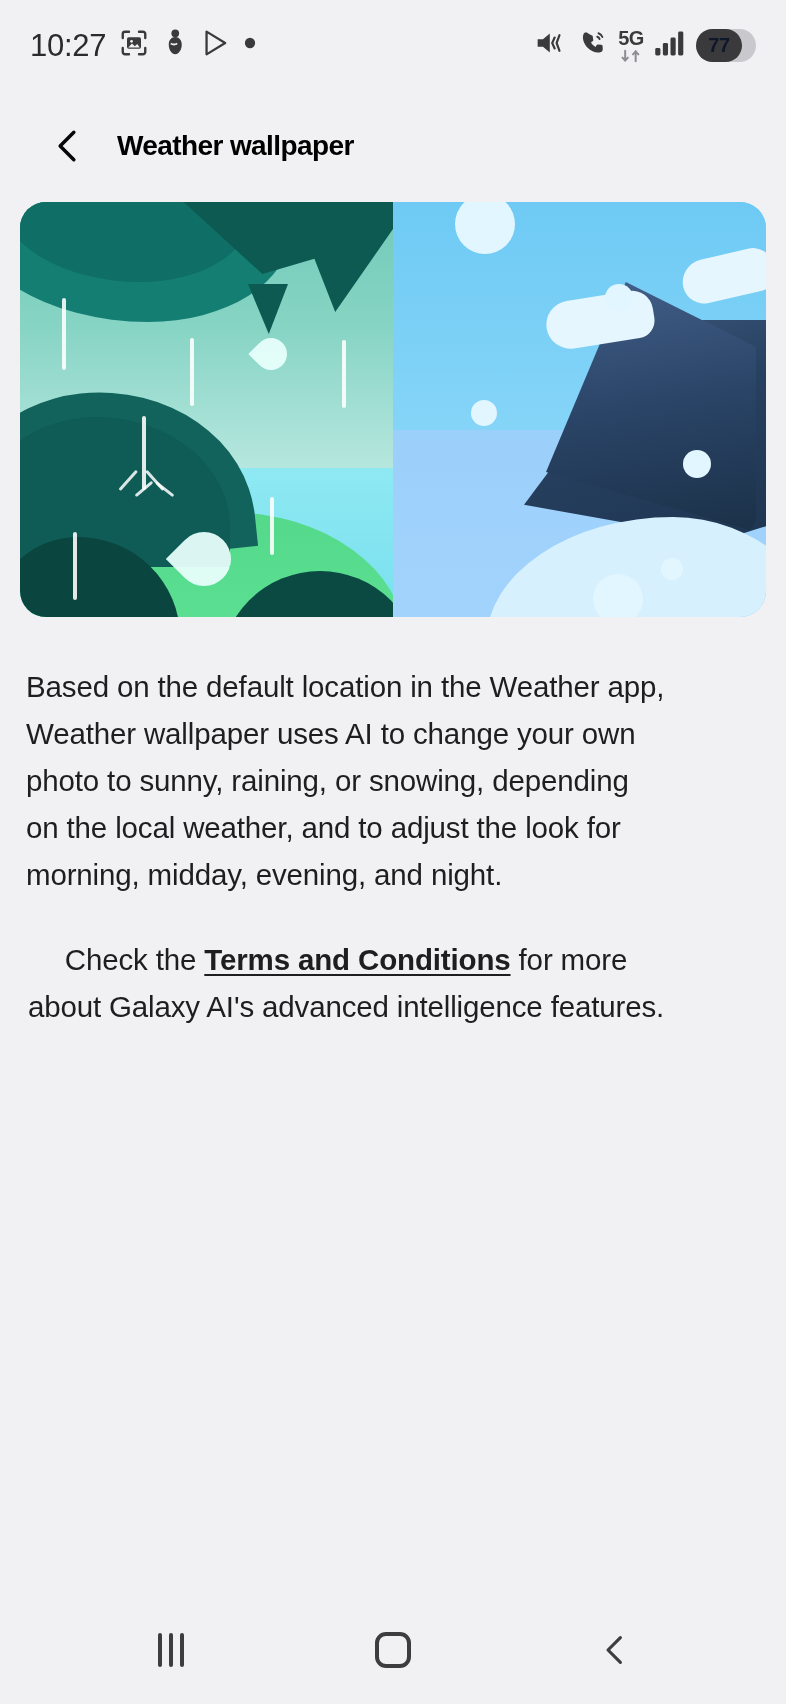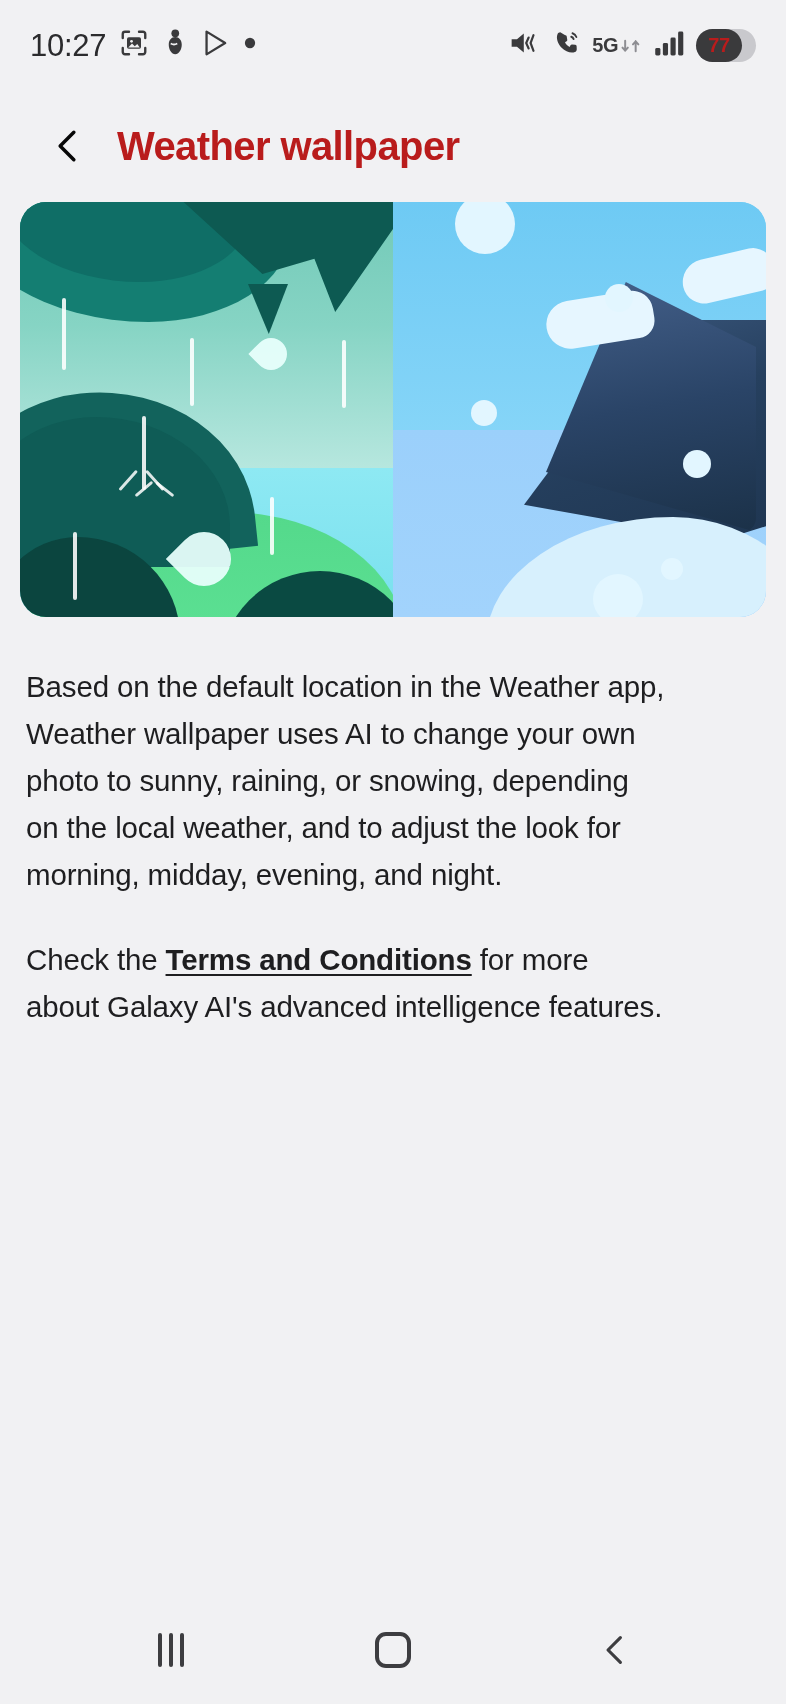--- a/index.html
+++ b/index.html
@@ -62,21 +62,21 @@
     background: #3a3a3c;
     border-radius: 17px;
   }
   .battery-text {
     position: relative;
     z-index: 2;
     width: 77%;
     text-align: center;
     font-size: 20px;
     font-weight: 700;
-    color: #b91c1c;
+    color: #0f172a;
     letter-spacing: -0.2px;
   }
 
   
   .header {
     height: 112px;
     display: flex;
     align-items: center;
     padding-left: 45px;
     gap: 26px;
@@ -84,23 +84,23 @@
   }
   .back-btn {
     width: 46px;
     height: 46px;
     display: flex;
     align-items: center;
     justify-content: center;
     cursor: pointer;
   }
   .page-title {
-    font-size: 40px;
+    font-size: 28px;
     font-weight: 700;
-    color: #b91c1c;
+    color: #000000;
     letter-spacing: -0.6px;
   }
 
   
   .hero-wrap {
     padding: 0 20px;
     flex: 0 0 auto;
   }
   .hero {
     position: relative;
@@ -231,21 +231,21 @@
     flex: 1 1 auto;
   }
   .para {
     font-size: 29.5px;
     line-height: 47px;
     color: #1e1e20;
     letter-spacing: -0.15px;
     margin-bottom: 38px;
     max-width: 640px;
   }
-  .para:last-child { margin-bottom: 12px; }
+  .para:last-child { margin-bottom: 12px; text-align: center; }
   .tc-link {
     font-weight: 700;
     text-decoration: underline;
     text-underline-offset: 4px;
     color: #1e1e20;
     cursor: pointer;
   }
 
   
   .nav-bar {
@@ -330,21 +330,21 @@
       <span class="sicon">
         <svg width="30" height="30" viewBox="0 0 24 24">
           <path d="M6.6 3.4c-.9 0-1.8.6-2.2 1.5-1.3 3 .2 7.6 3.3 10.8 3.1 3.2 7.6 4.8 10.6 3.5.9-.4 1.5-1.3 1.5-2.3l-.1-2.3c0-.6-.5-1.1-1.1-1.2l-2.6-.3c-.5 0-1 .2-1.2.7l-.7 1.3c-1.6-.7-3-2.1-3.7-3.7l1.3-.8c.4-.3.6-.8.5-1.3l-.4-2.5c-.1-.6-.6-1-1.2-1z" fill="#3a3a3c"></path>
           <g stroke="#3a3a3c" stroke-width="1.5" fill="none" stroke-linecap="round">
             <path d="M16.4 4.2c1.4.5 2.6 1.6 3.1 3"></path>
             <path d="M15.4 7c.9.3 1.6 1 1.9 1.9"></path>
           </g>
         </svg>
       </span>
 
-      <span class="sicon" style="display:flex;flex-direction:row;align-items:center;line-height:1;">
+      <span class="sicon" style="display:flex;flex-direction:column;align-items:center;line-height:1;">
         <span style="font-size:20px;font-weight:700;color:#3a3a3c;letter-spacing:-0.5px;">5G</span>
         <svg width="26" height="14" viewBox="0 0 22 12" style="margin-top:1px;">
           <g stroke="#8d8d92" stroke-width="1.7" fill="none" stroke-linecap="round" stroke-linejoin="round">
             <path d="M6 1.5v8.5M6 10l-2.3-2.6M6 10l2.3-2.6"></path>
             <path d="M15 10.5V2M15 2l-2.3 2.6M15 2l2.3 2.6"></path>
           </g>
         </svg>
       </span>
 
       <span class="sicon">

